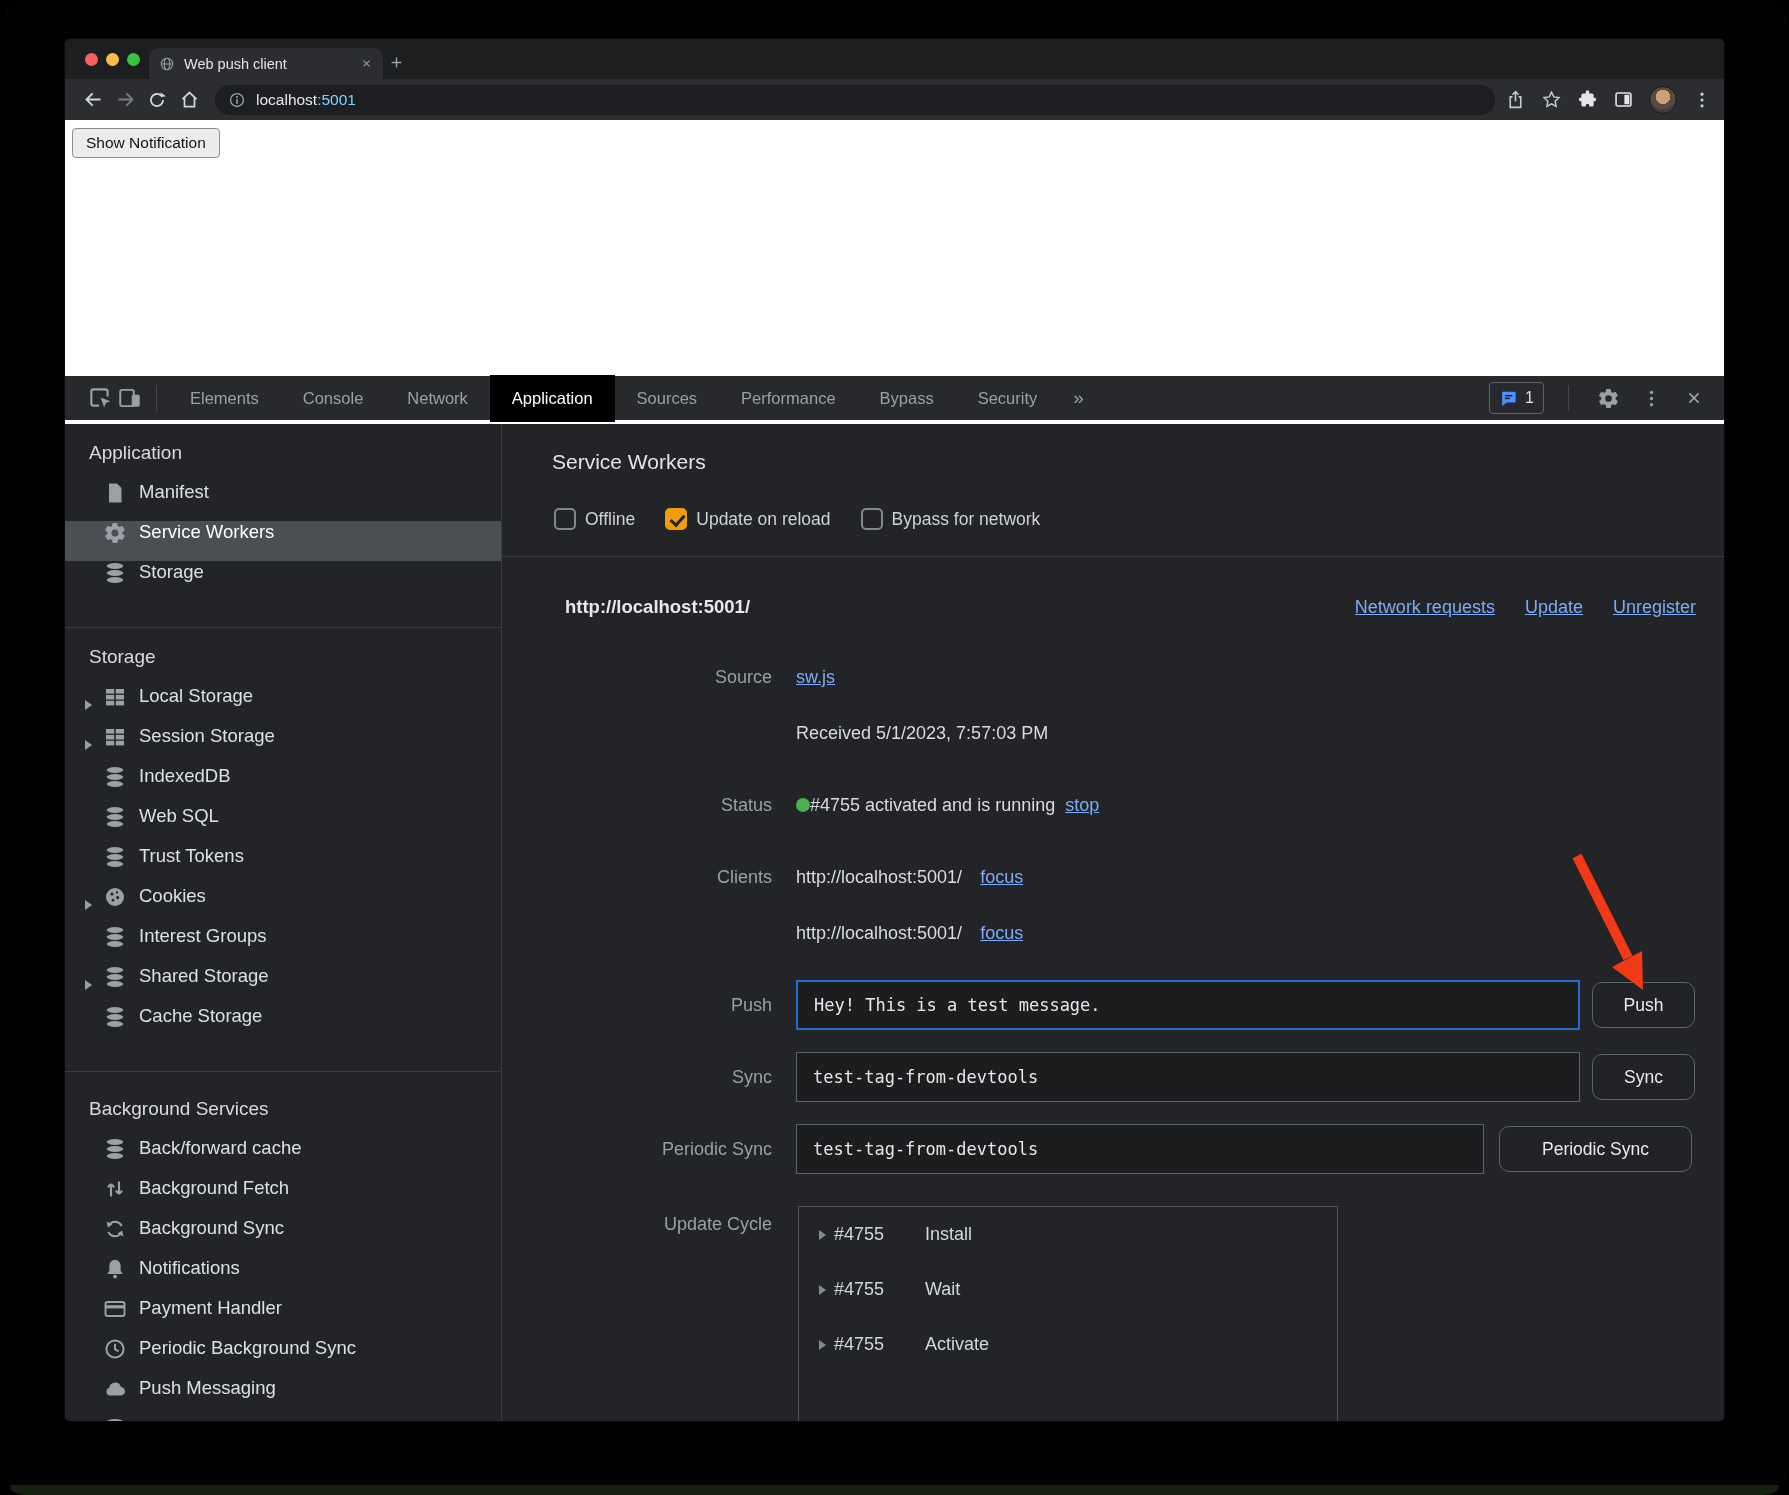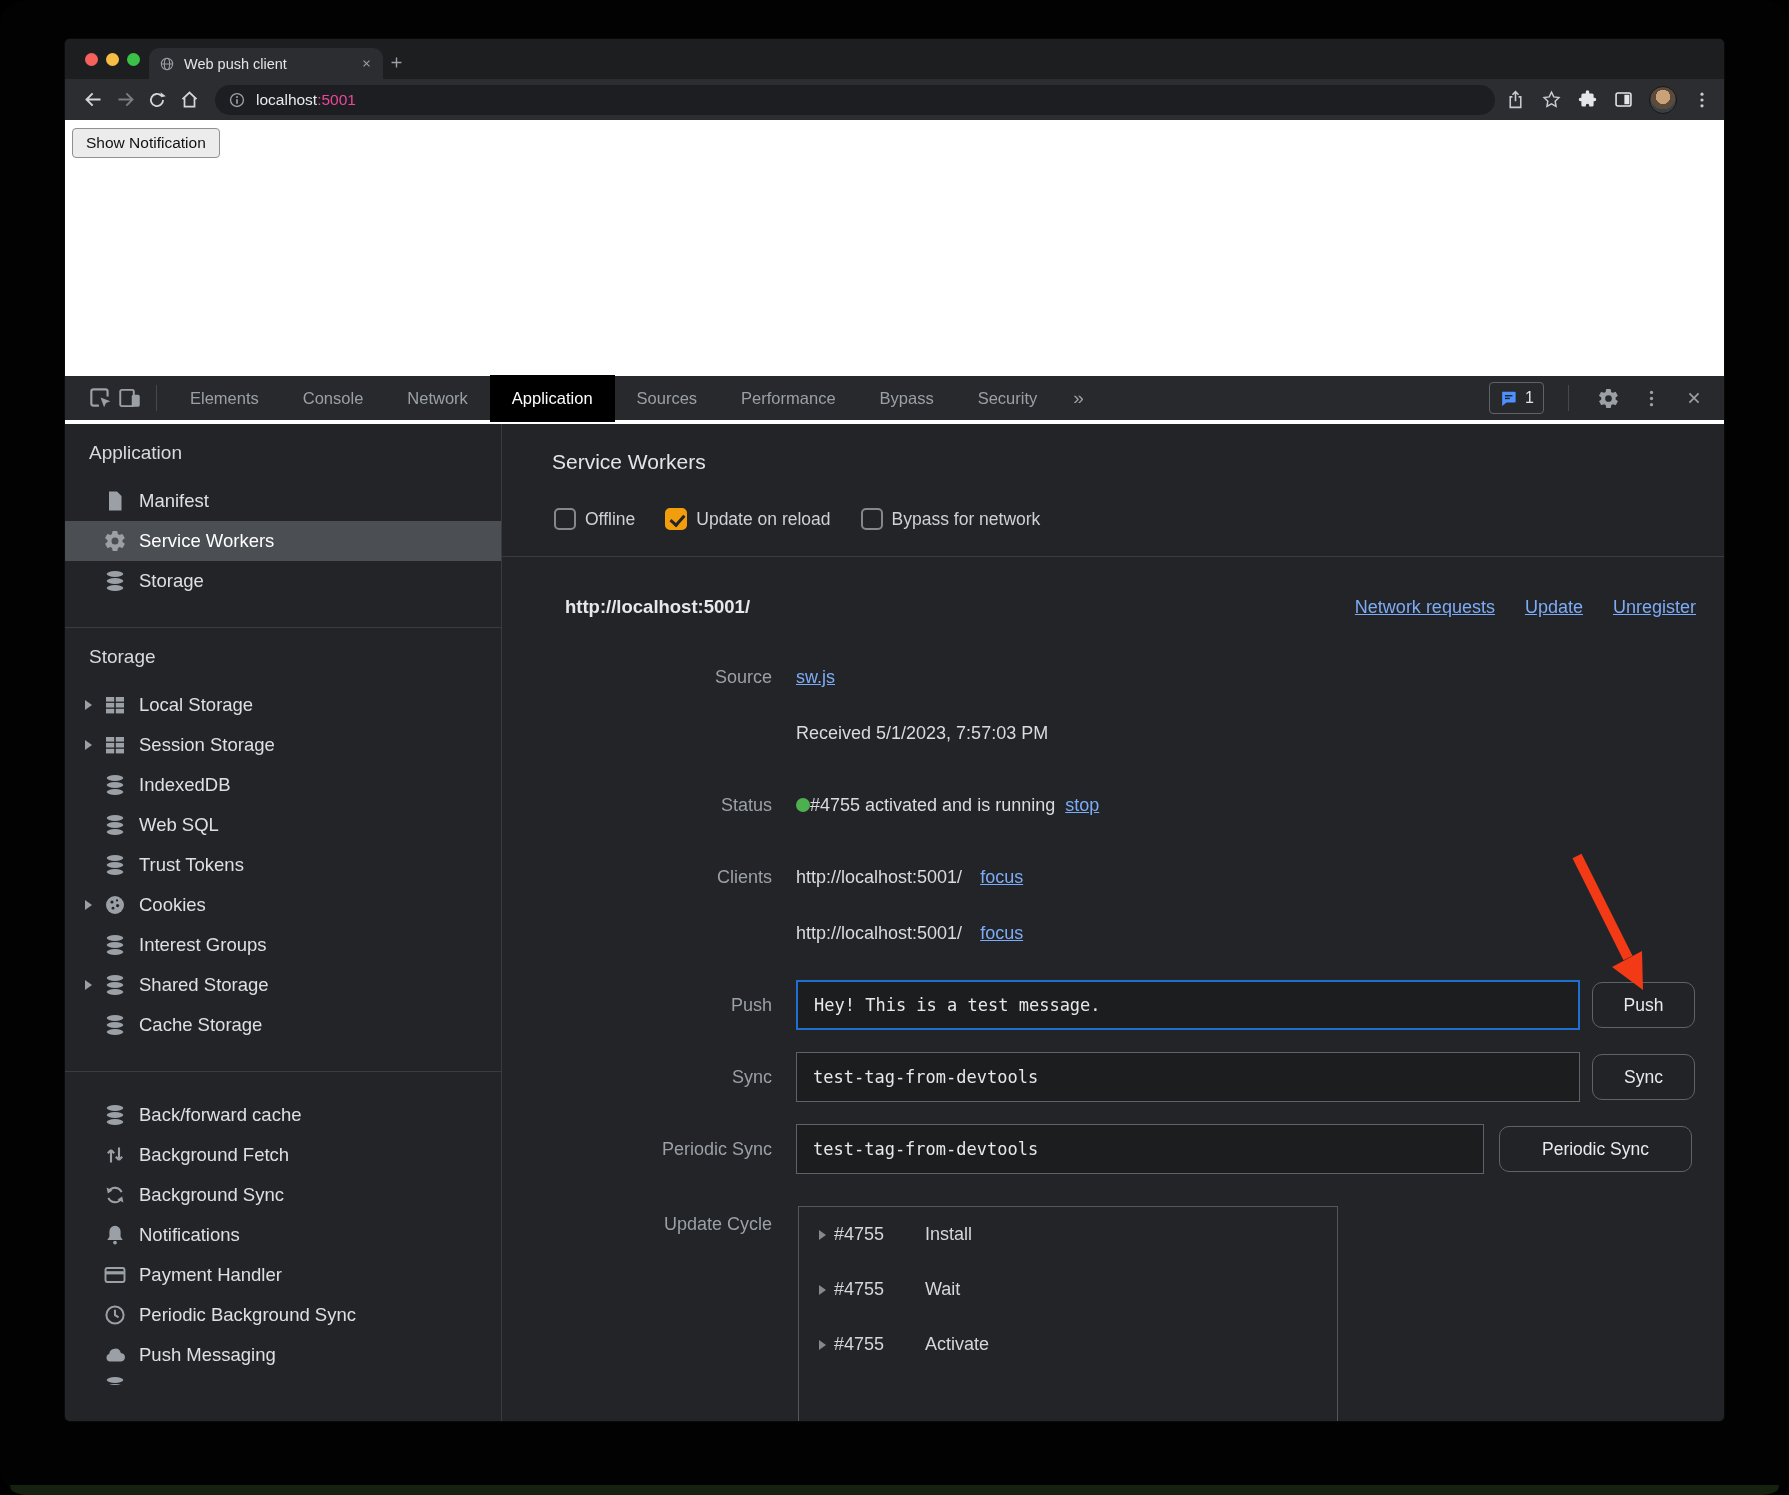--- a/index.html
+++ b/index.html
@@ -14,21 +14,21 @@
   .light{width:13px;height:13px;border-radius:50%;}
   .l-close{background:#f5615c;} .l-min{background:#f8bd44;} .l-max{background:#3bc148;}
   .tab{position:absolute;left:84px;top:9px;width:214px;height:31px;background:#2c2d31;border-radius:10px 10px 0 0;display:flex;align-items:center;padding:0 10px;gap:9px;}
   .tab-title{font-size:14.5px;color:#e2e4e8;flex:1;white-space:nowrap;overflow:hidden;}
   .newtab{position:absolute;left:316px;top:8px;width:30px;height:30px;display:flex;align-items:center;justify-content:center;color:#9aa0a6;}
   .toolbar{height:41px;background:#2c2d31;display:flex;align-items:center;padding:0 12px;}
   .nav-ic{width:32px;height:32px;display:flex;align-items:center;justify-content:center;color:#d2d5d9;flex:none;}
   .nav-ic.dim{color:#797c80;}
   .pill{flex:1;height:30px;background:#1d1e21;border-radius:15px;display:flex;align-items:center;padding:0 13px;gap:10px;margin:0 10px;min-width:0;}
   .url{font-size:15.5px;color:#e8eaed;white-space:nowrap;}
-  .url .port{color:#ec4899;}
+  .url .port{color:#7dd3fc;}
   .right-ics{display:flex;align-items:center;gap:15px;flex:none;color:#c7cbd0;}
   .avatar{width:26px;height:26px;border-radius:50%;background:radial-gradient(circle at 50% 38%,#caa27a 0 34%,#5c4a3a 35% 60%,#3a3f45 61%);border:1px solid #17181a;}
   .page{height:256px;background:#ffffff;padding:8px 0 0 7px;box-sizing:border-box;}
   .page-btn{font-family:"Liberation Sans",sans-serif;font-size:15.5px;color:#101010;background:#ececec;border:1px solid #8f9093;border-radius:4px;padding:5px 13px;}
 
   
   .dt{height:1045px;background:#232427;display:flex;flex-direction:column;}
   .dt-toolbar{height:48px;flex:none;background:#28292c;border-bottom:4px solid #ffffff;display:flex;align-items:center;padding-left:20px;box-sizing:border-box;}
   .dt-icn{color:#9aa0a6;display:flex;align-items:center;justify-content:center;width:30px;height:30px;flex:none;}
   .dt-sep{width:1px;height:26px;background:#47484b;margin:0 11px;flex:none;}
@@ -40,21 +40,21 @@
   .dt-body{display:flex;flex:1;min-height:0;}
 
   
   .dt-side{width:437px;flex:none;border-right:1px solid #3a3b3e;overflow:hidden;box-sizing:border-box;}
   .sec{padding-top:12px;}
   .sec.b{border-top:1px solid #3a3b3f;}
   .sec-h{height:34px;display:flex;align-items:center;padding-left:24px;font-size:19px;color:#d8dadd;}
   .sec-items{margin-top:11px;padding-bottom:26px;}
   .sec.s3 .sec-h{margin-top:8px;}
   .sec.s3 .sec-items{padding-bottom:0;}
-  .it{height:40px;display:flex;align-items:center;padding-left:14px;font-size:18.5px;color:#dde0e3;}
+  .it{height:40px;display:flex;padding-left:14px;font-size:18.5px;color:#dde0e3;}
   .it.sel{background:#4b4e53;color:#fff;}
   .tri{width:18px;flex:none;display:flex;align-items:center;justify-content:center;}
   .tri i{display:none;width:0;height:0;border-left:7px solid #9aa0a6;border-top:5px solid transparent;border-bottom:5px solid transparent;}
   .tri.exp i{display:block;}
   .s-ic{width:24px;height:24px;margin:0 12px 0 6px;color:#9aa0a6;flex:none;}
   .it.partial{height:10px;overflow:hidden;align-items:flex-start;}
 
   
   .dt-main{position:relative;flex:1;overflow:hidden;font-size:18px;color:#d9dbde;}
   .p-title{position:absolute;left:50px;top:26px;font-size:21px;color:#e2e4e8;}
@@ -443,20 +443,21 @@
               <div class="it">
                   <span class="tri"></span>
                   <svg class="ic s-ic">
                     <use href="#i-db"></use>
                   </svg>
                   <span>Cache Storage</span>
                 </div>
             </div>
           </div>
           <div class="sec b s3">
+            <div class="sec-h">Background Services</div>
             <div class="sec-items">
               <div class="it">
                   <span class="tri"></span>
                   <svg class="ic s-ic">
                     <use href="#i-db"></use>
                   </svg>
                   <span>Back/forward cache</span>
                 </div>
               <div class="it">
                   <span class="tri"></span>

